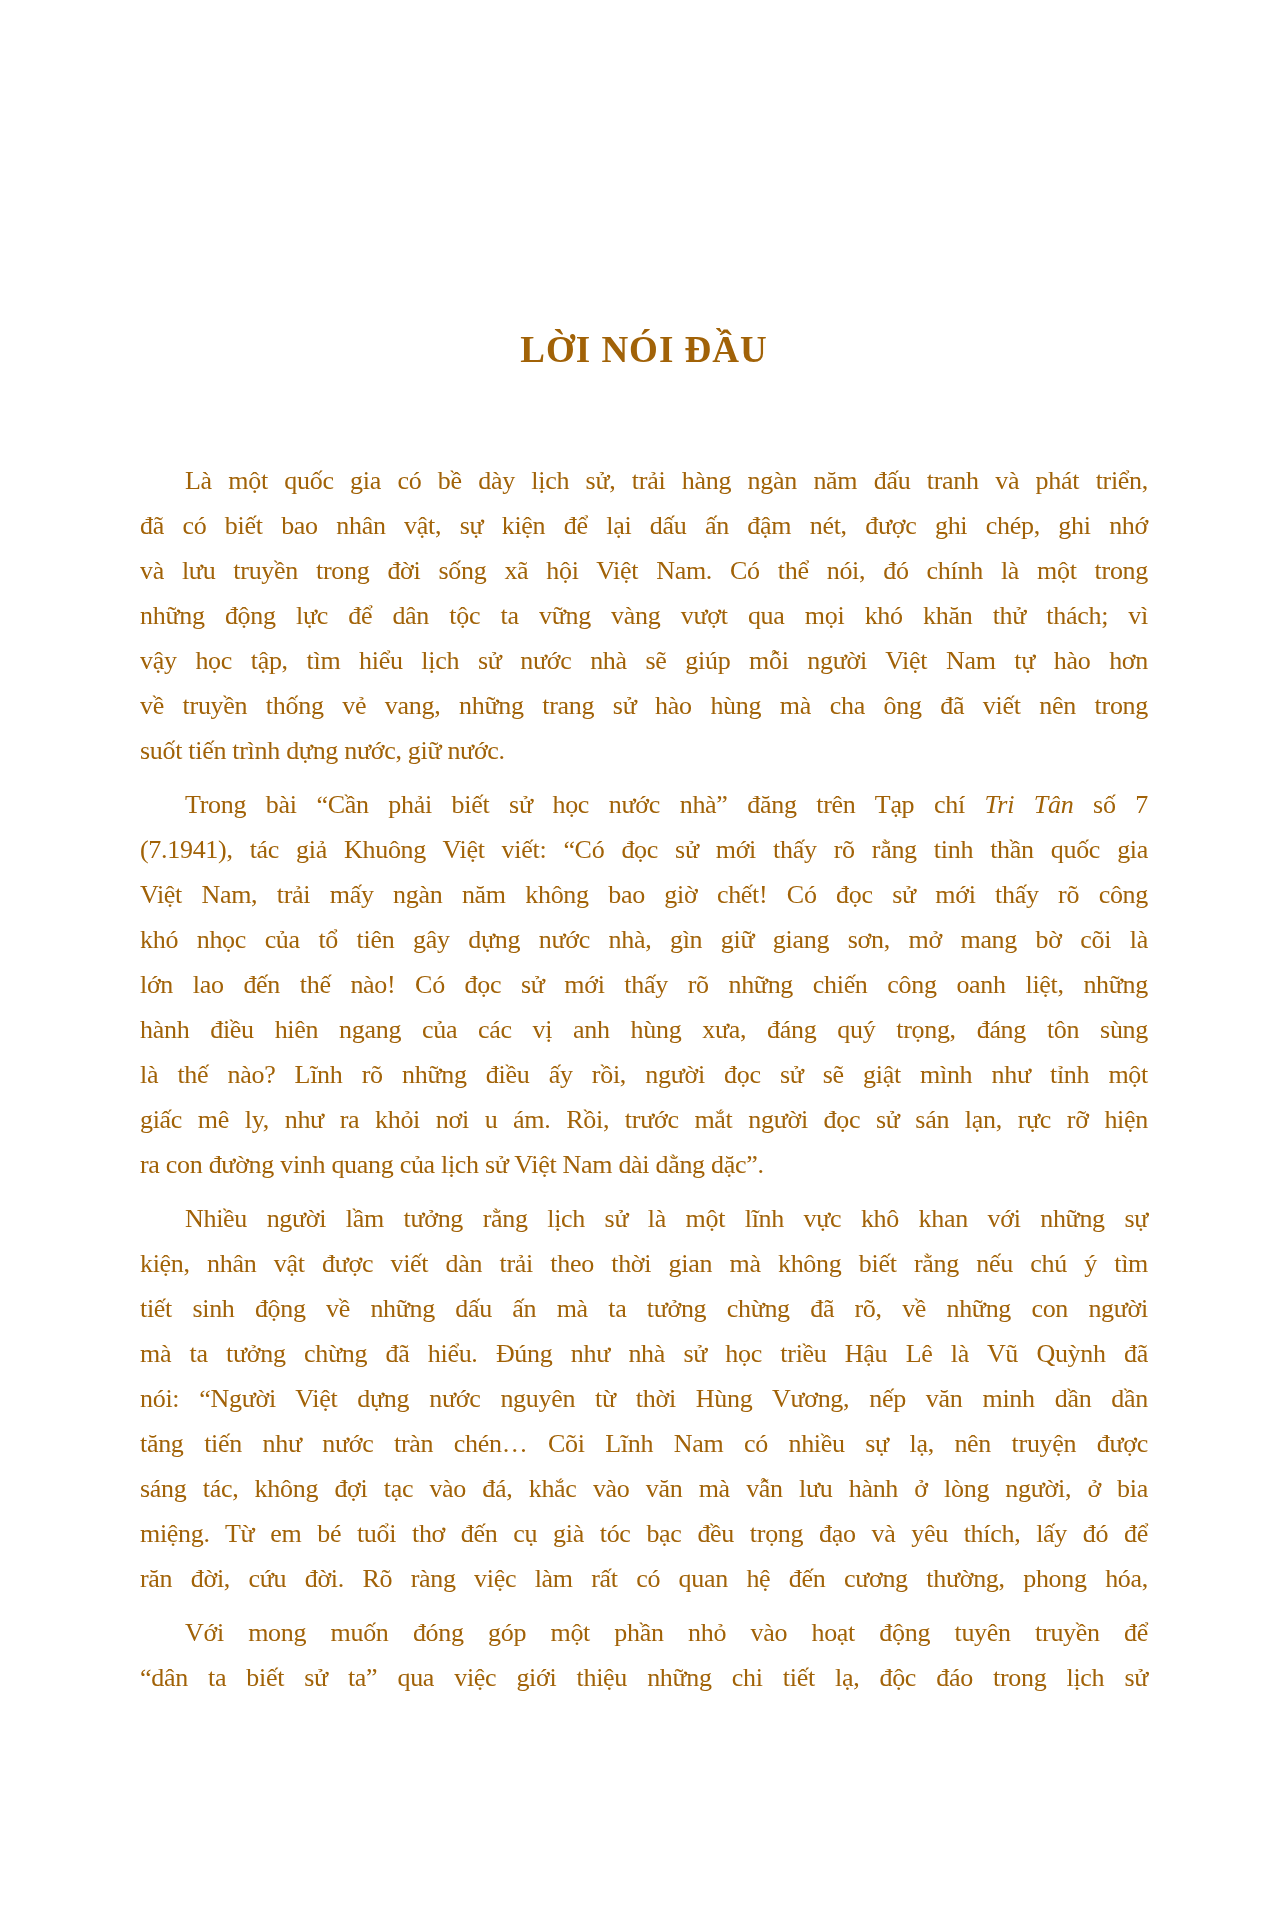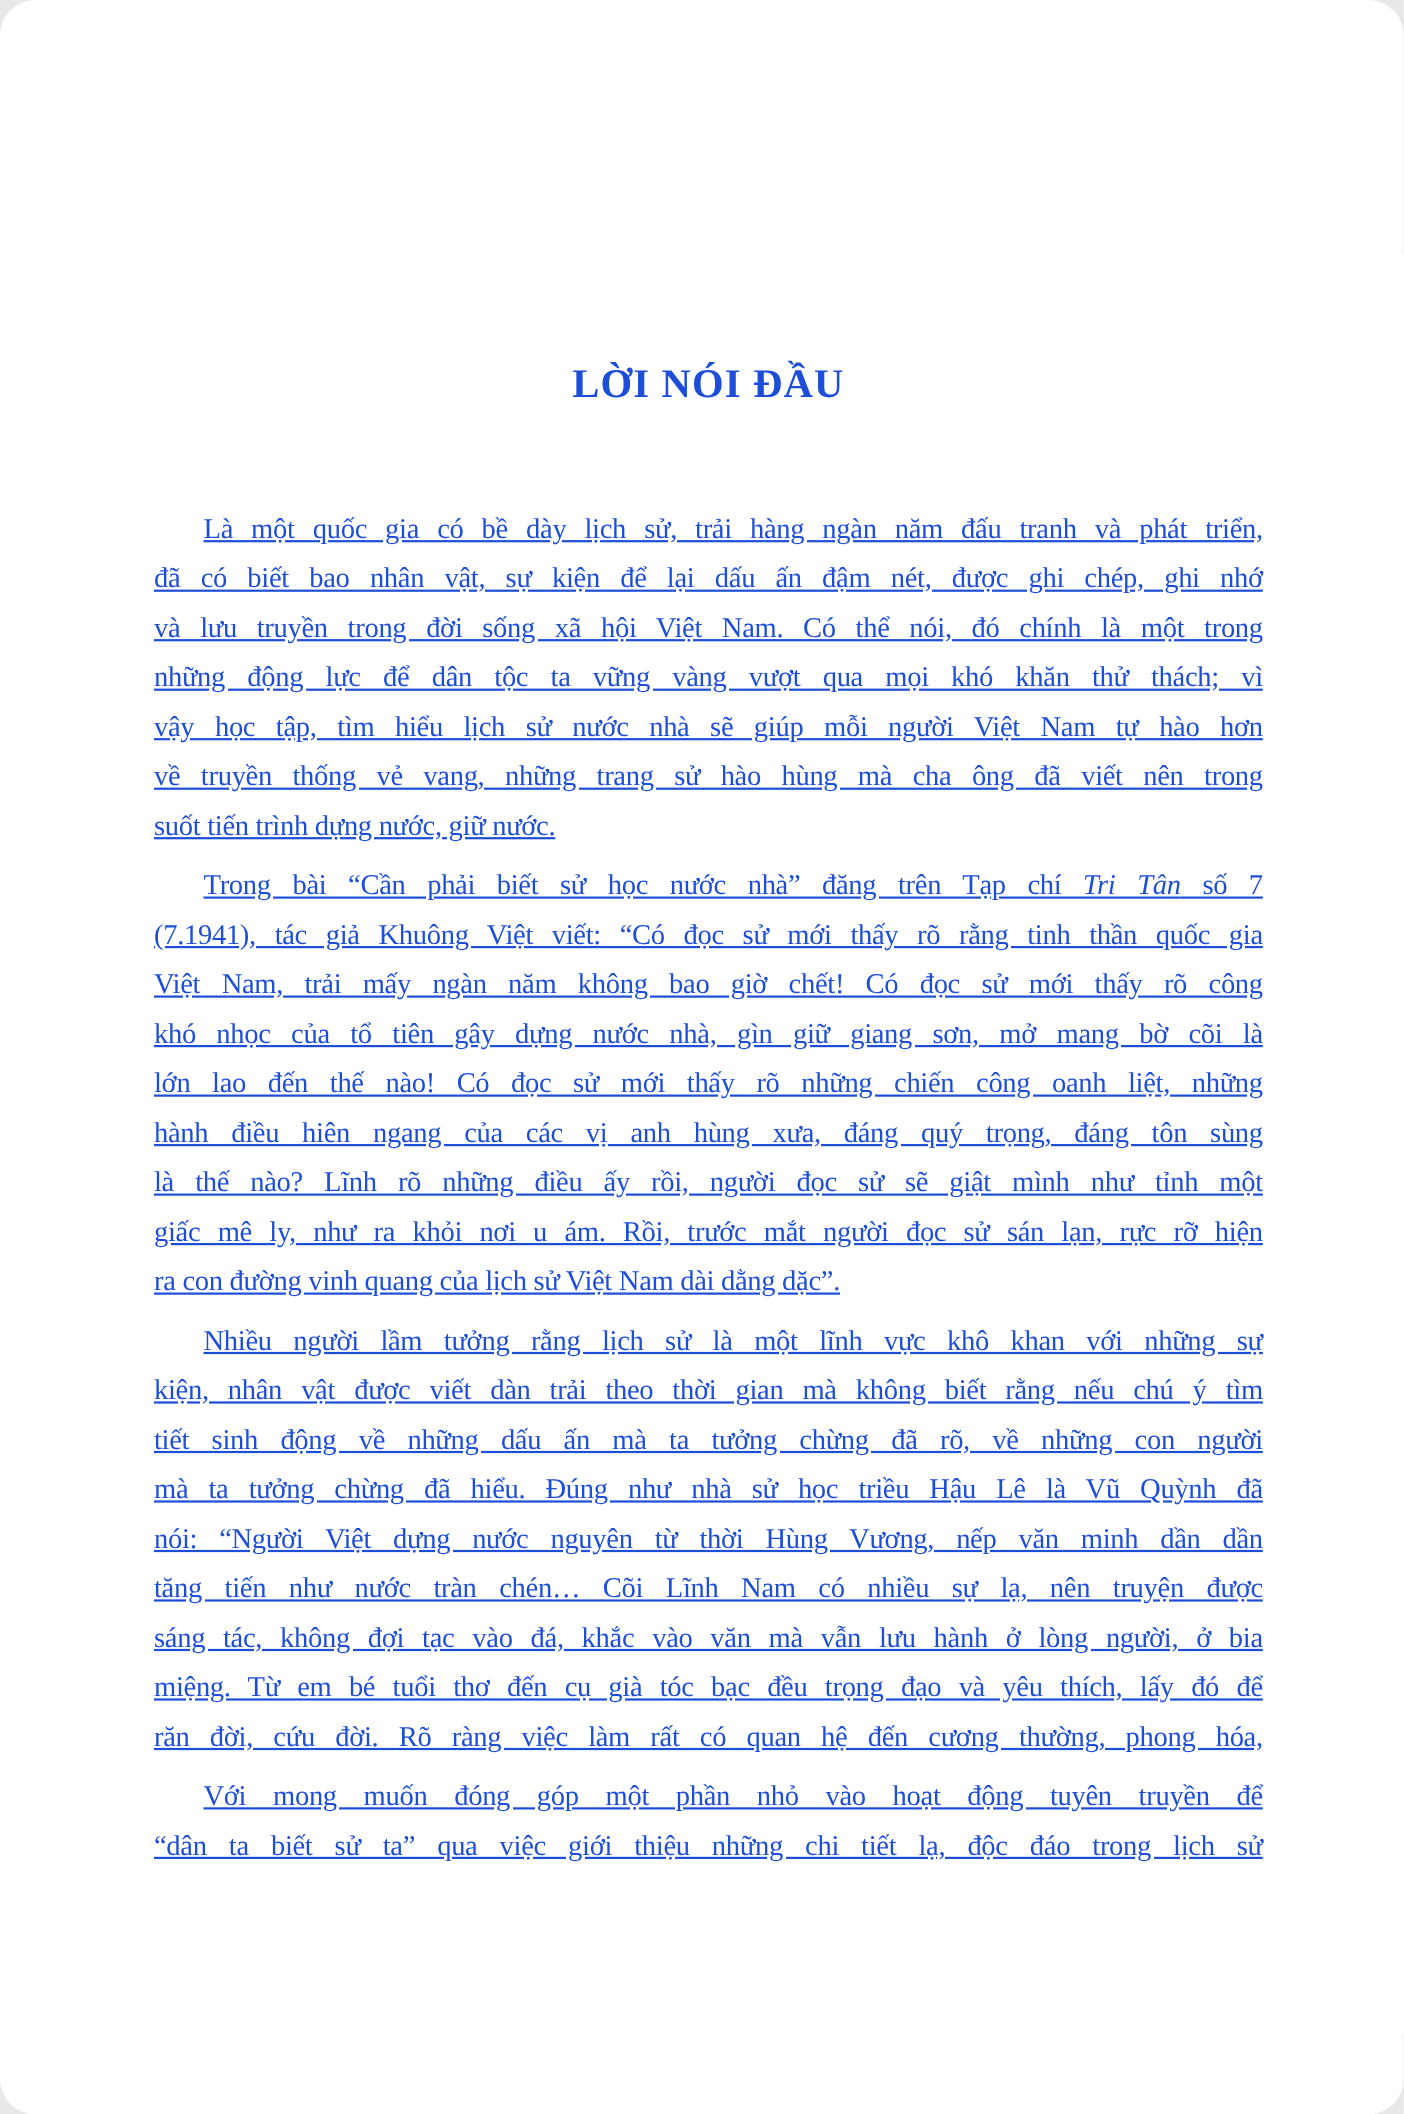--- a/index.html
+++ b/index.html
@@ -9,37 +9,35 @@
   }
   .page {
     position: relative;
     width: 1276px;
     height: 1922px;
     margin: 0 auto;
     background: #ffffff;
     box-sizing: border-box;
     padding: 330px 128px 0 140px;
     font-family: "Liberation Serif", "DejaVu Serif", serif;
-    color: #1d4ed8;
+    color: #a16207;
     overflow: hidden;
-    border-radius: 32px;
   }
   .title {
     margin: 0 0 88px 0;
     font-size: 37px;
     line-height: 40px;
     font-weight: bold;
     text-align: center;
     letter-spacing: 1px;
   }
   .content {
     font-size: 26px;
     line-height: 45px;
     letter-spacing: -0.3px;
-    text-decoration: underline;
   }
   .paragraph {
     margin: 0;
     padding: 0;
   }
   .paragraph + .paragraph {
     margin-top: 9px;
   }
   .line {
     text-align: justify;

